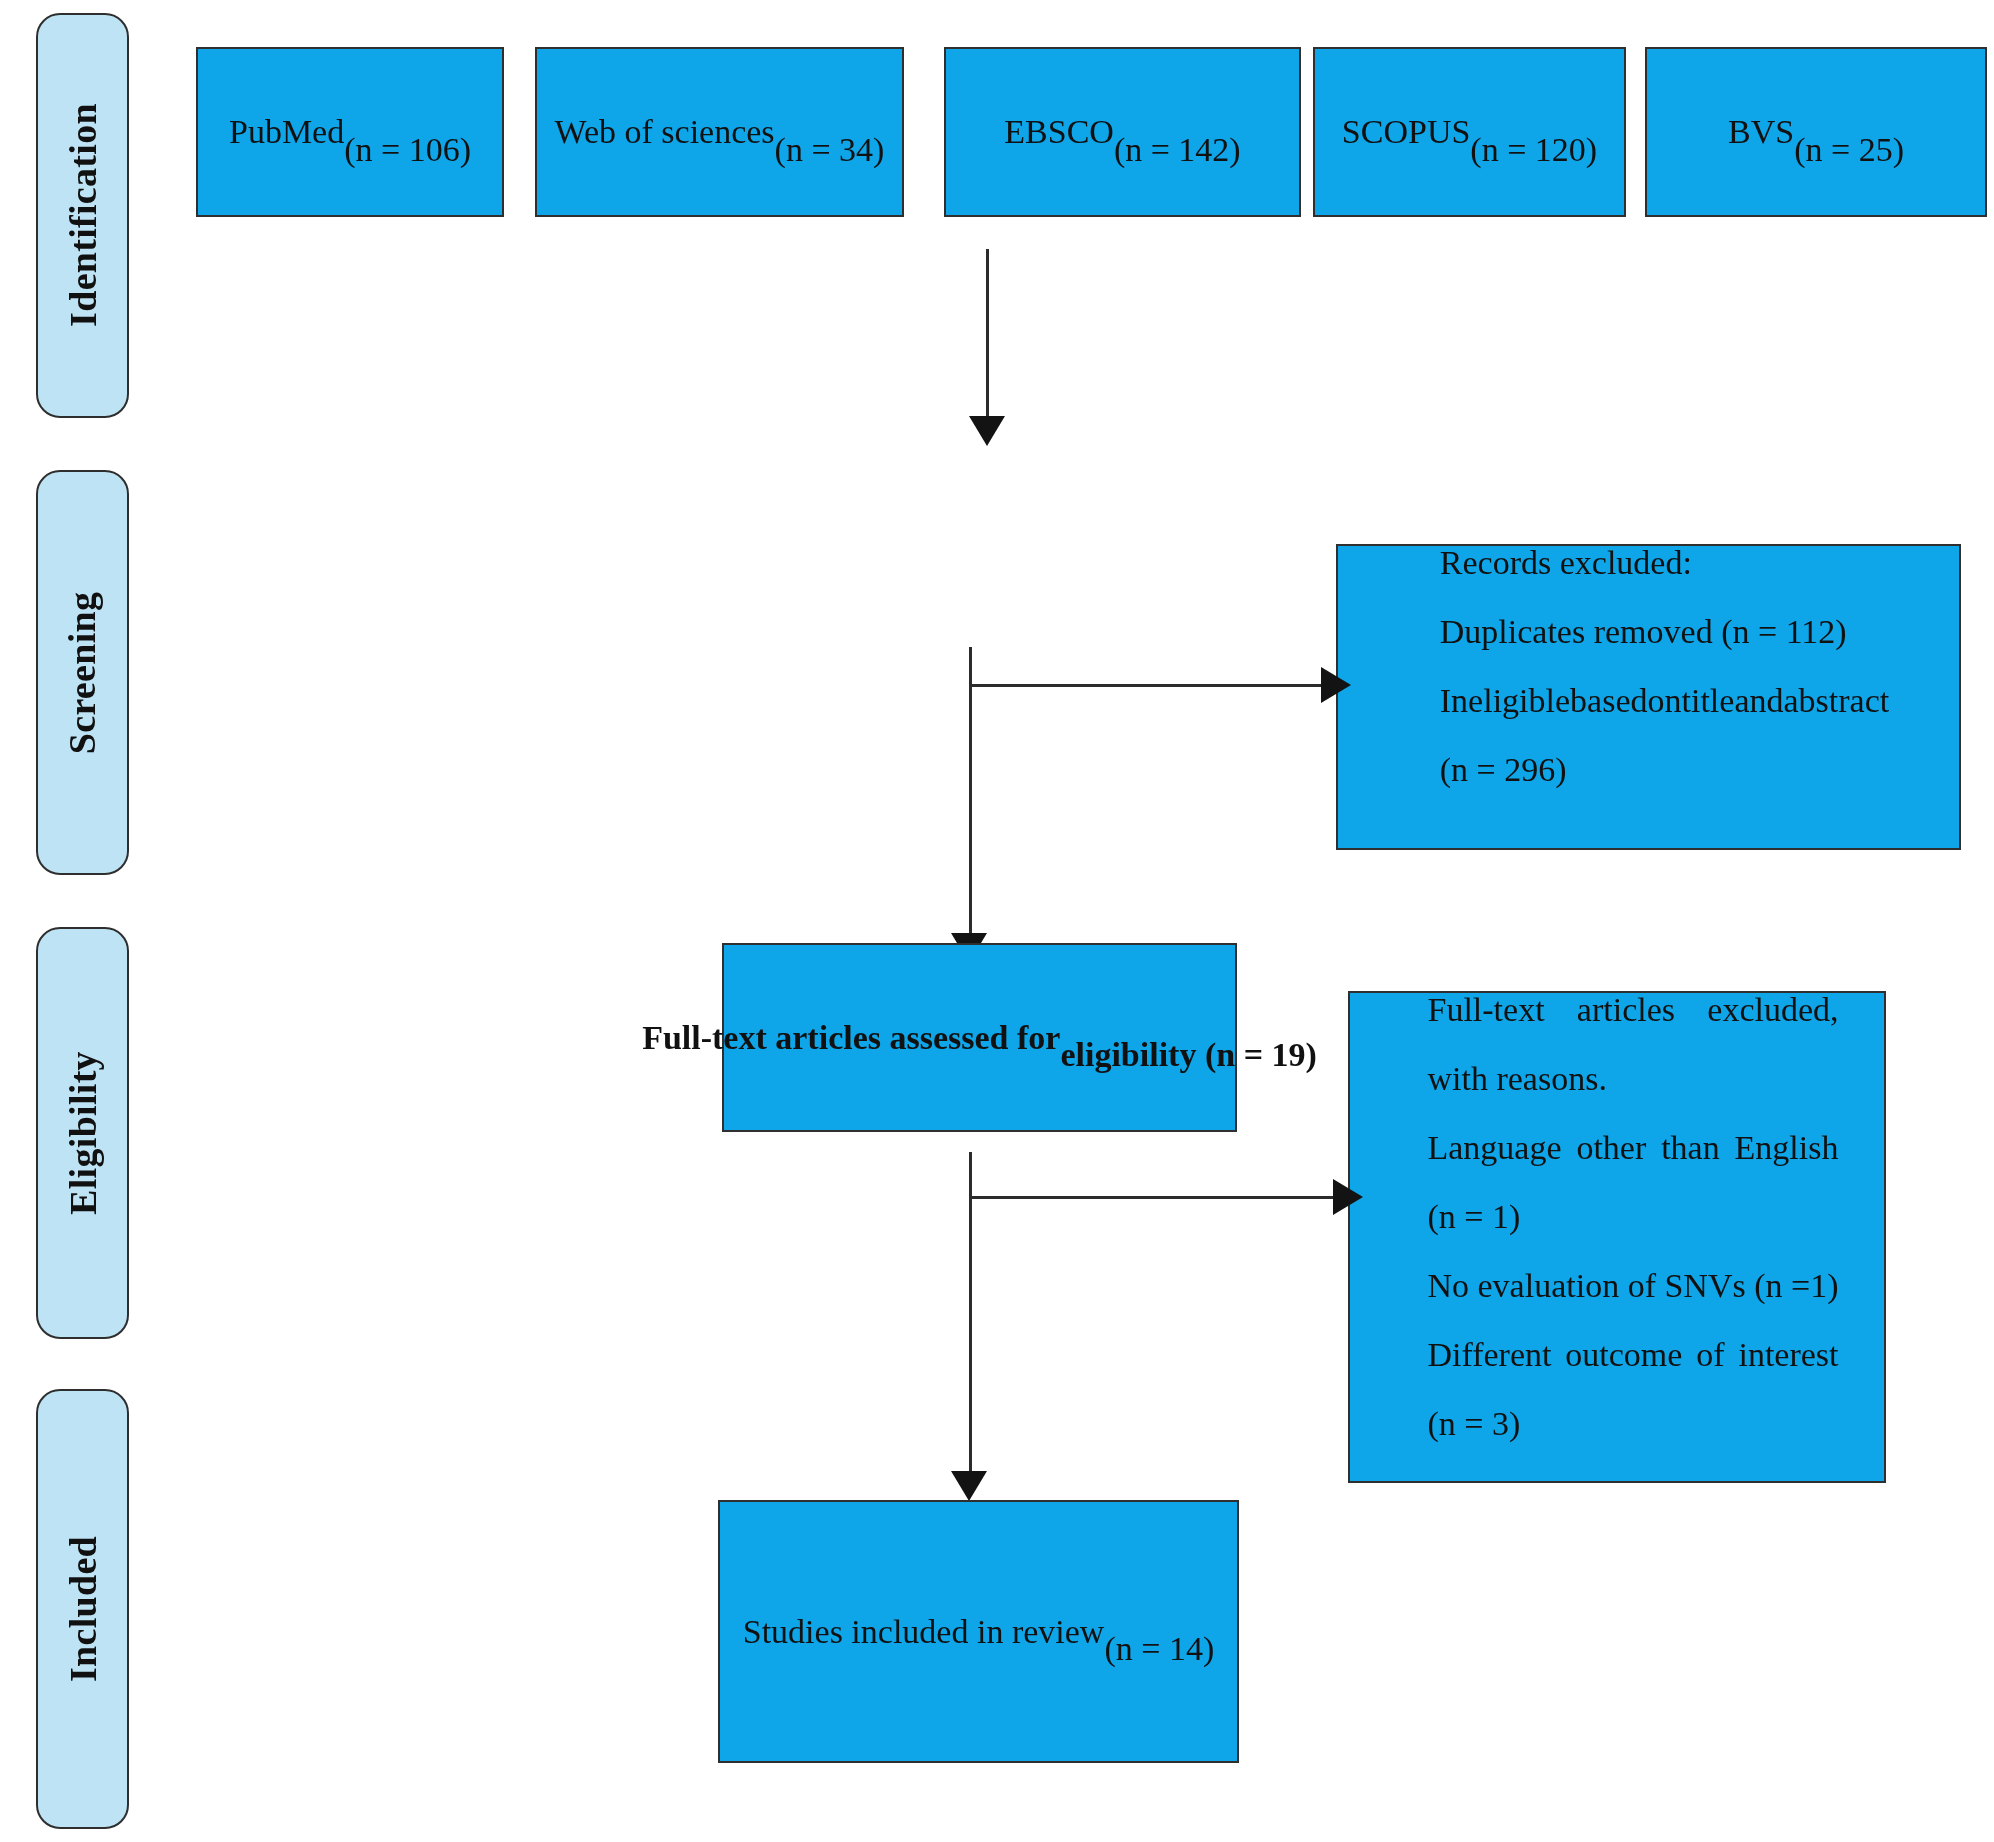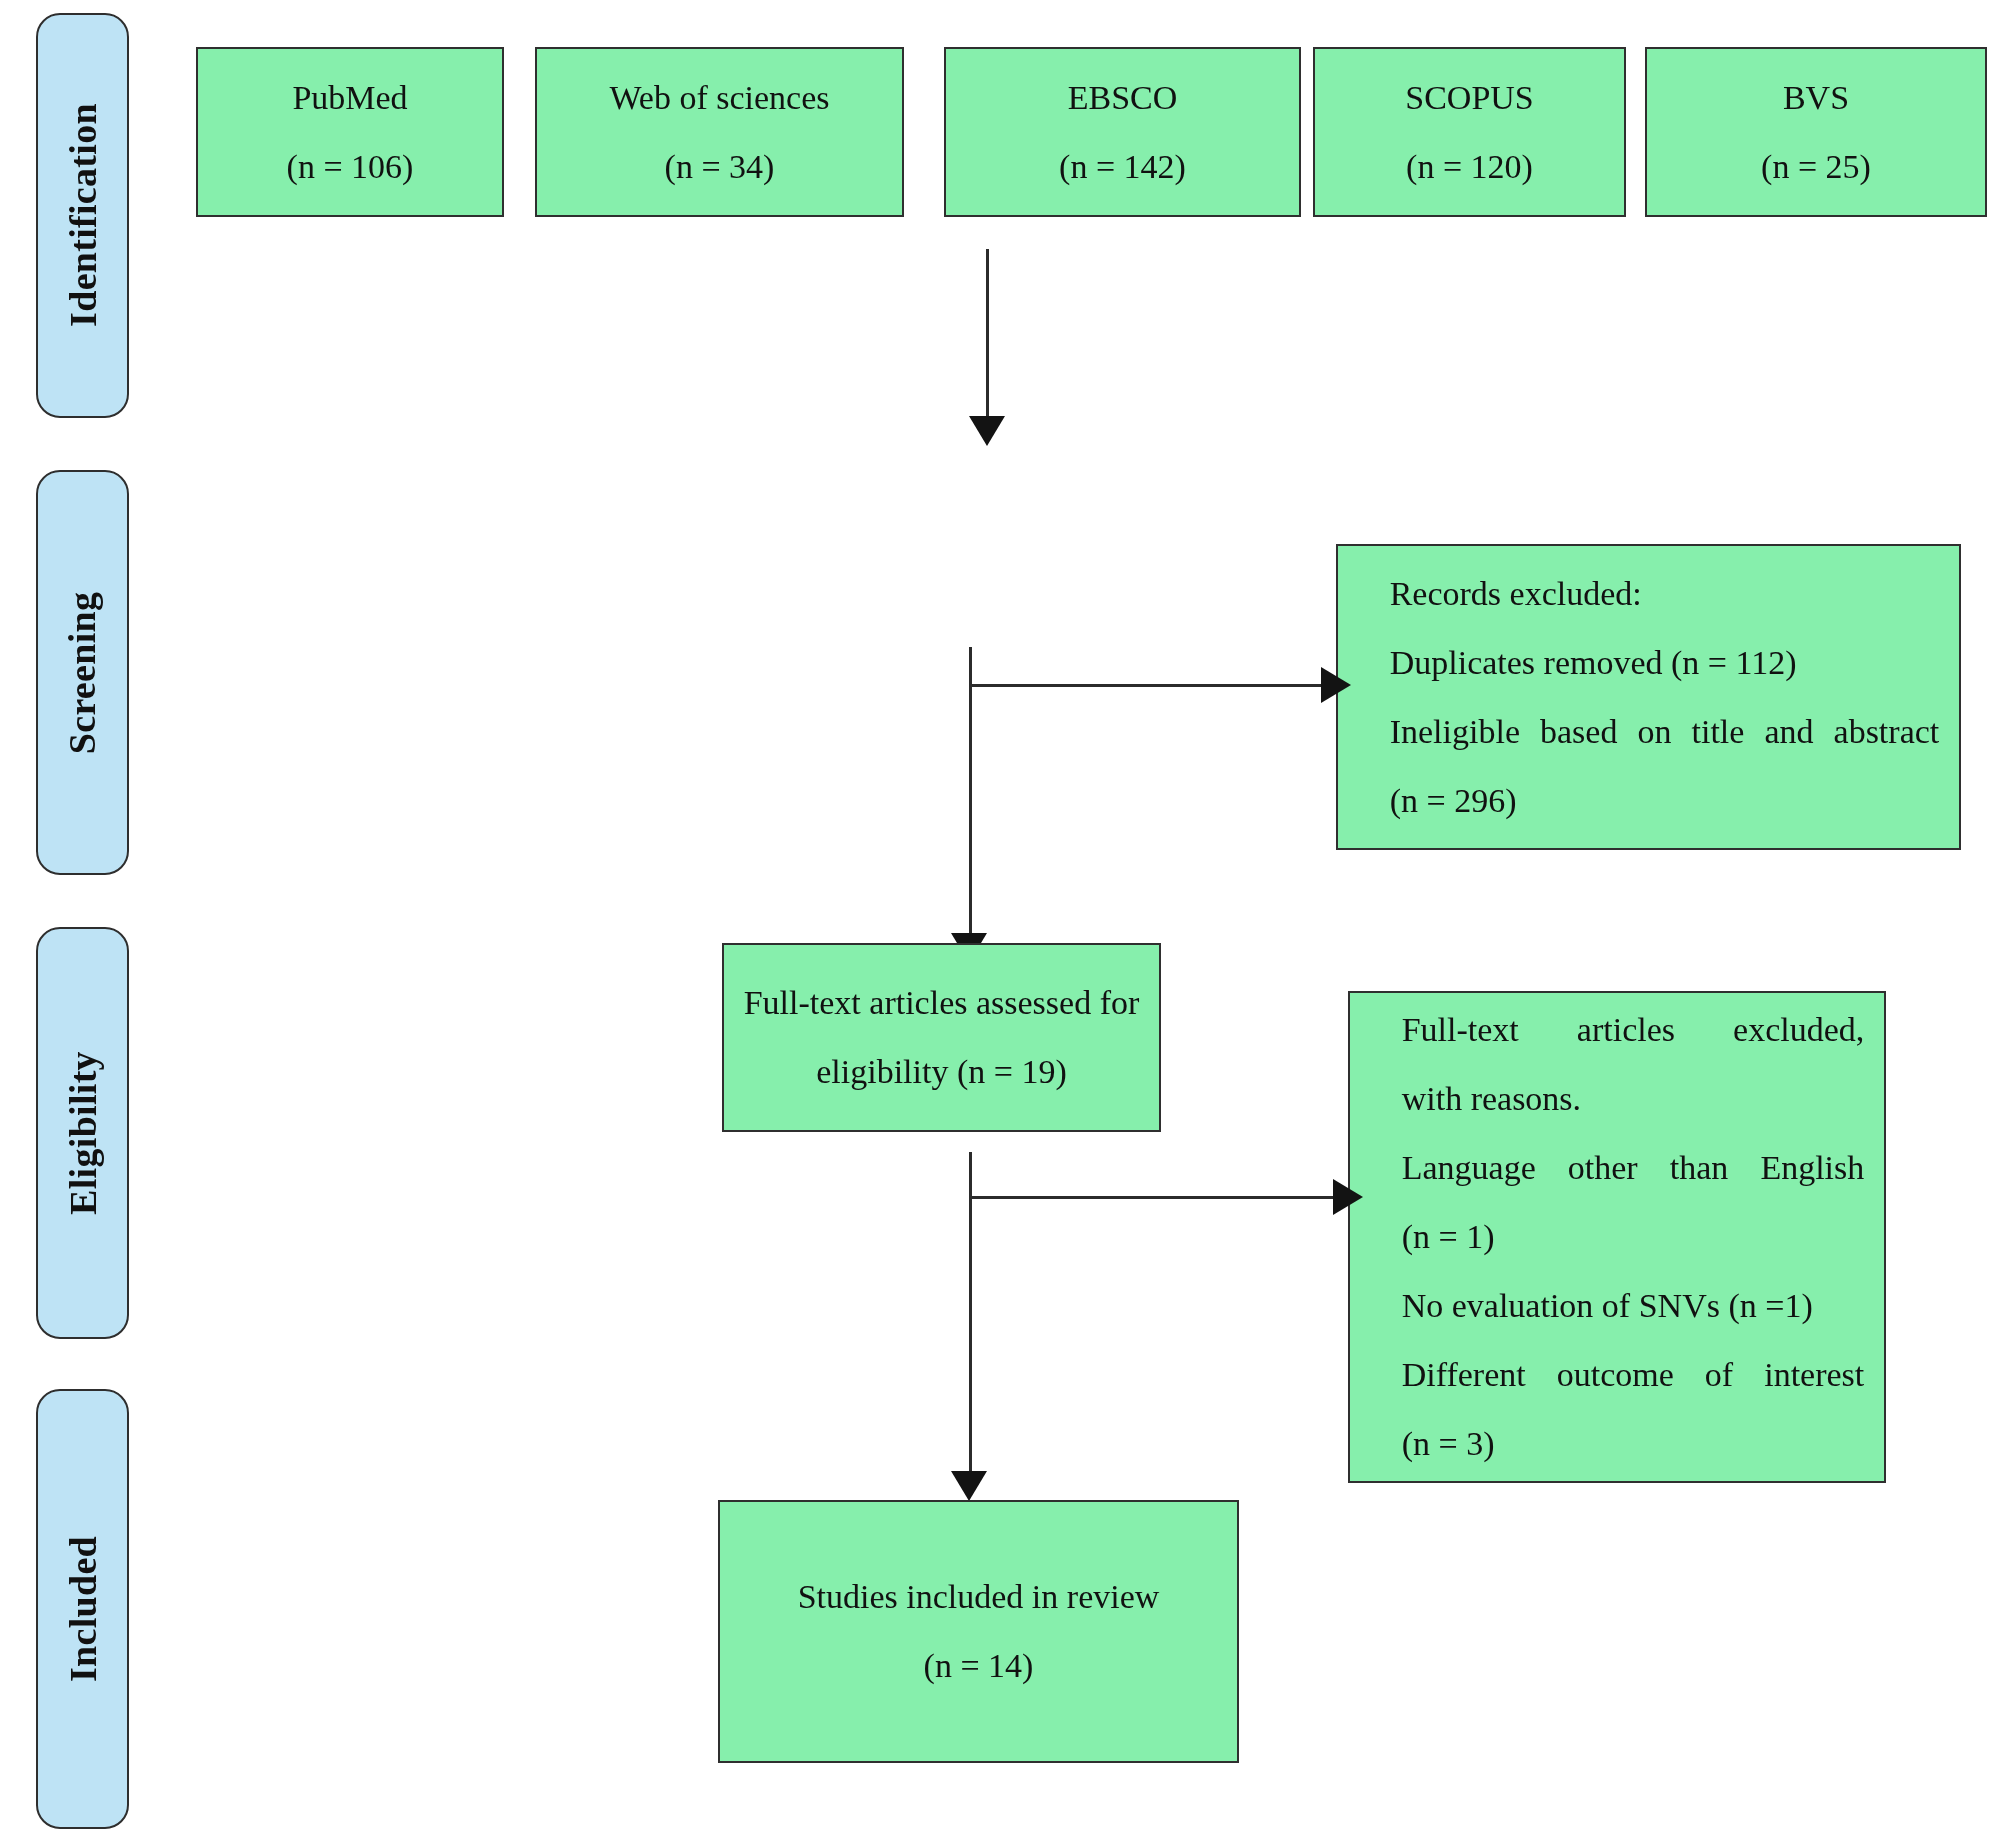--- a/index.html
+++ b/index.html
@@ -38,25 +38,25 @@
     font-size: 38px;
     font-weight: 700;
     letter-spacing: 0.3px;
     color: #111111;
     font-family: "Liberation Serif", "DejaVu Serif", serif;
   }
 
   
   .box {
     position: absolute;
-    background: #86efac;
+    background: #0ea5e9;
     border: 2.3px solid #2f2f2f;
     box-sizing: border-box;
     display: flex;
-    flex-direction: column;
+    flex-direction: row;
     justify-content: center;
   }
   .box.center {
     align-items: center;
     text-align: center;
   }
   .box-line {
     font-size: 34px;
     line-height: 1.0;
     color: #111111;
@@ -191,21 +191,21 @@
       </div>
       <div class="excl-line">(n = 296)</div>
     </div>
   </div>
 
   <div class="vline" style="left:969px; top:647px; width:2.9px; height:288px;"></div>
   <div class="hline" style="left:969px; top:684px; width:352px; height:2.9px;"></div>
   <div class="arrow-right" style="left:1321px; top:667px;"></div>
   <div class="arrow-down" style="left:951px; top:933px;"></div>
 
-  <div class="box center" style="left:722px; top:943px; width:439px; height:189px;">
+  <div class="box center" style="left:722px; top:943px; width:515px; height:189px;font-weight:bold;">
     <div class="box-line">Full-text articles assessed for</div>
     <div class="box-line">eligibility (n = 19)</div>
   </div>
 
   <div class="box left" style="left:1348px; top:991px; width:538px; height:492px;">
     <div class="pad">
       <div class="excl-line justify">
         <span>Full-text</span>
         <span>articles</span>
         <span>excluded,</span>

